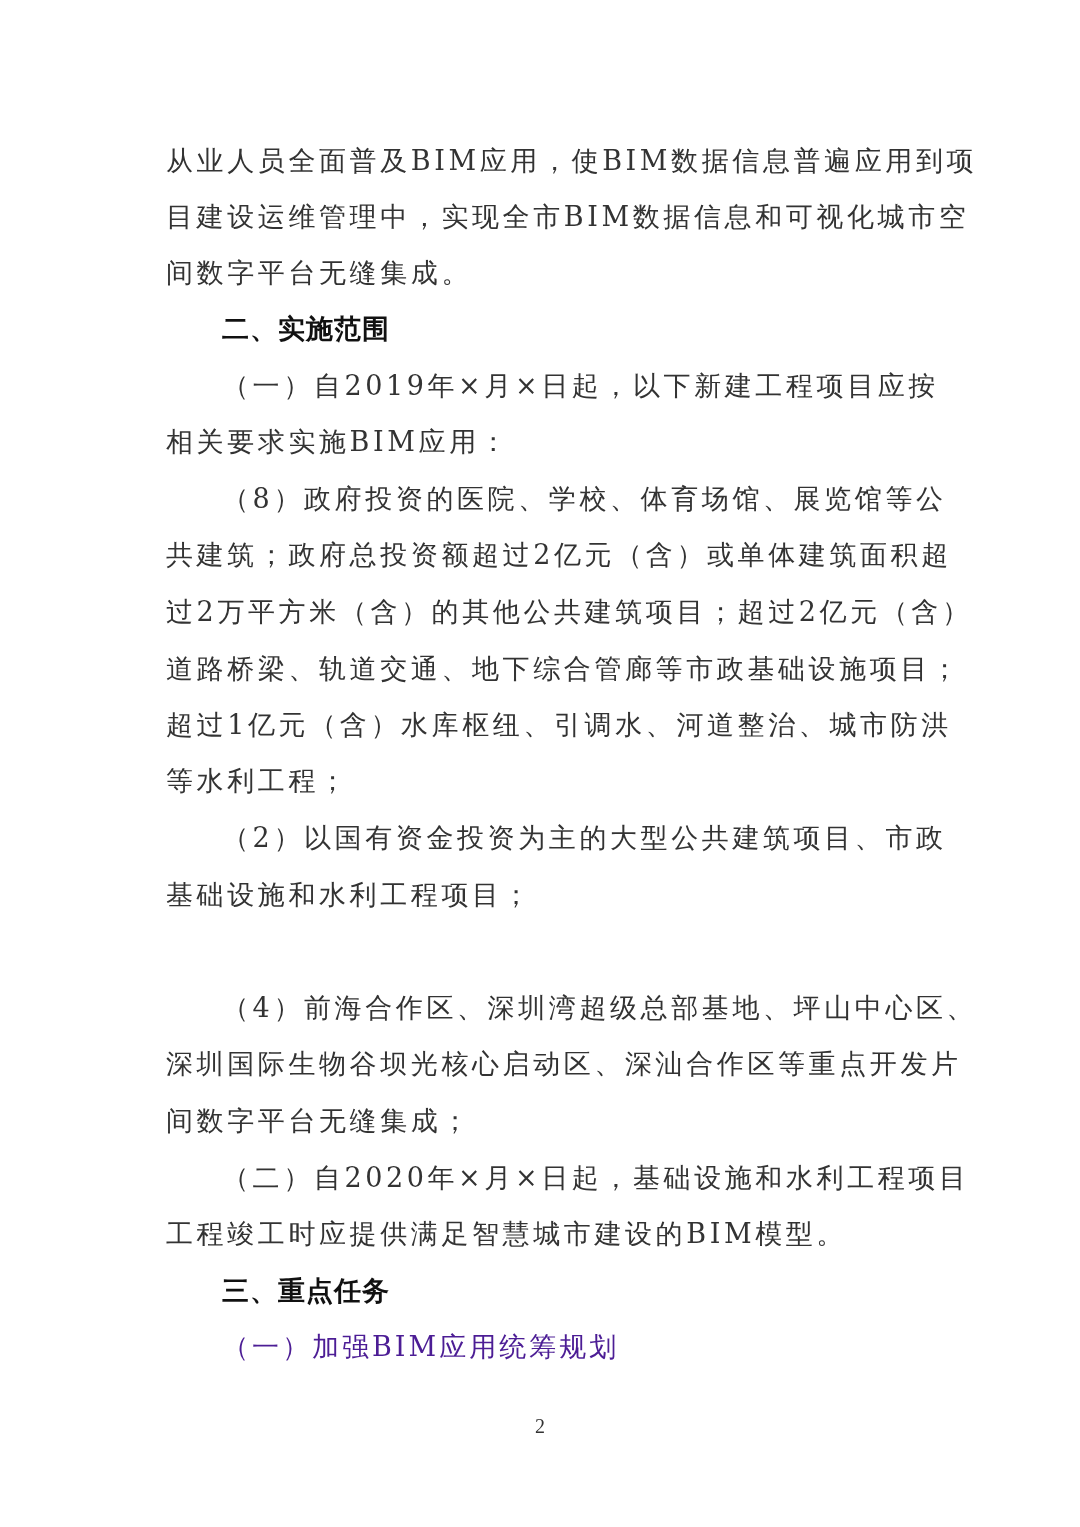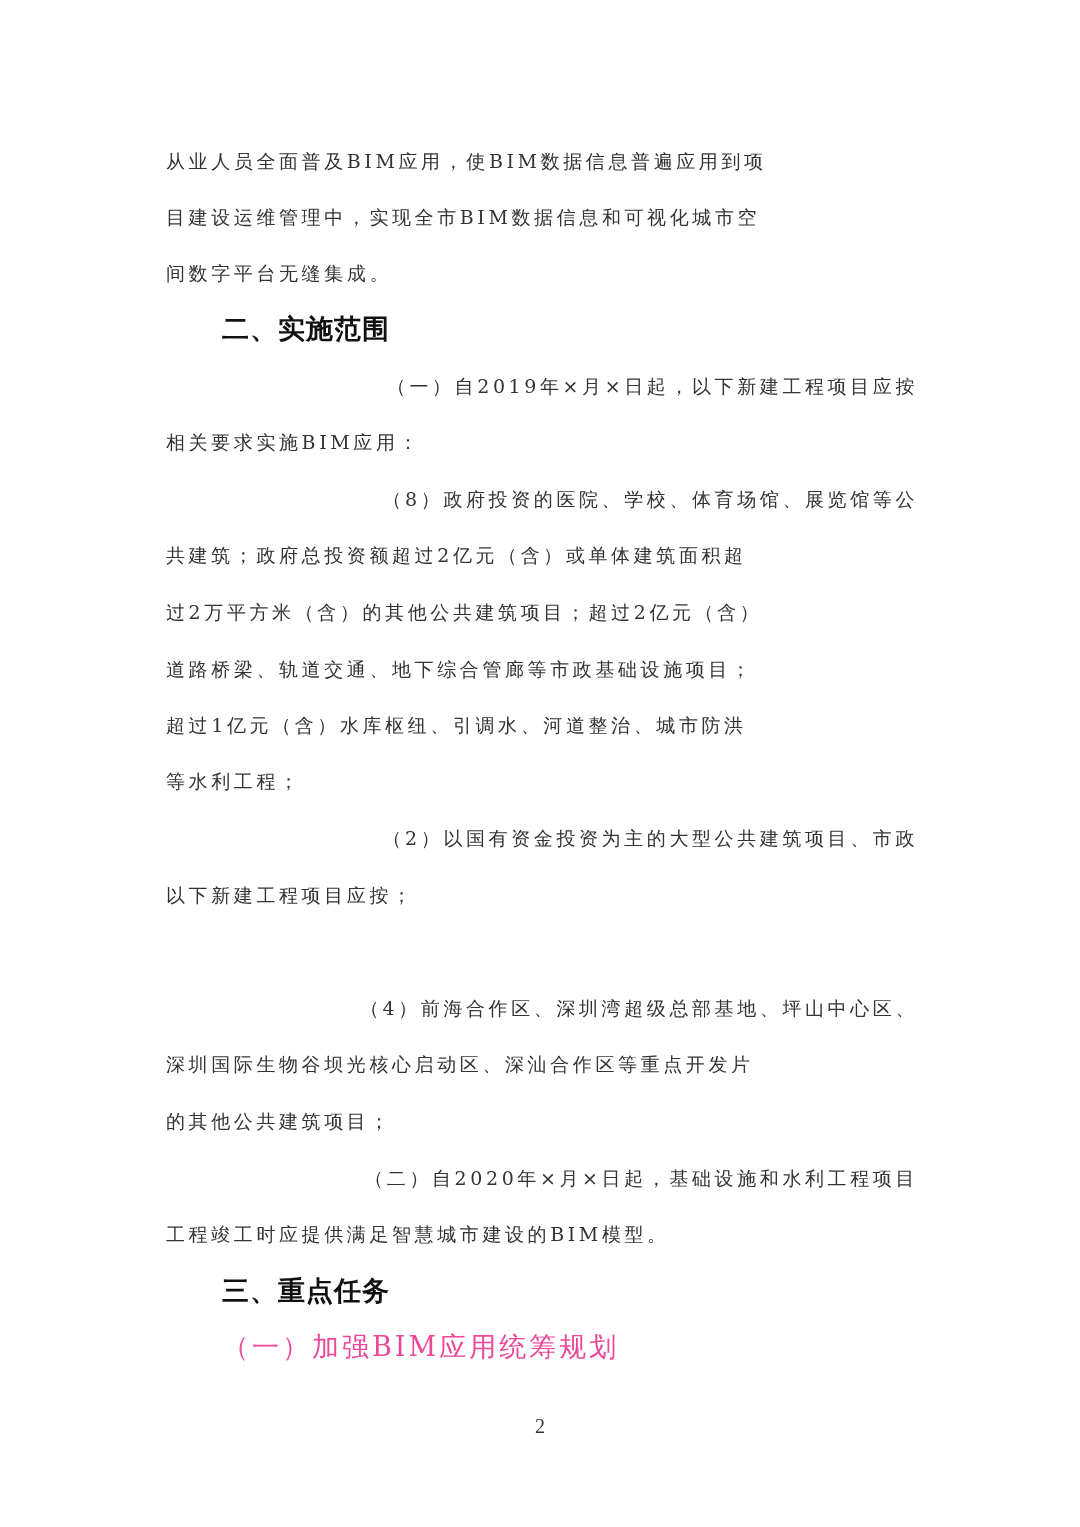--- a/index.html
+++ b/index.html
@@ -18,21 +18,21 @@
     .page {
       position: absolute;
       left: 0; top: 0;
       width: 1080px; height: 1527px;
       background: #ffffff;
     }
     .line {
       position: absolute;
       left: 166px;
       width: 752px;
-      font-size: 19px;
+      font-size: 27px;
       line-height: 40px;
       height: 40px;
       white-space: nowrap;
       letter-spacing: 3.6px;
       color: #333333;
     }
     .line.indent { left: 222px; width: 696px; text-align: right; }
     .heading {
       position: absolute;
       left: 222px;
@@ -44,21 +44,21 @@
       letter-spacing: 1px;
       color: #111111;
     }
     .subheading {
       position: absolute;
       left: 222px;
       font-size: 27px;
       line-height: 40px;
       height: 40px;
       letter-spacing: 3px;
-      color: #ec4899;
+      color: #4c1d95;
     }
     .page-number {
       position: absolute;
       left: 0;
       width: 1080px;
       top: 1415px;
       text-align: center;
       font-family: "Liberation Serif", serif;
       font-size: 20px;
       color: #333333;
@@ -79,26 +79,26 @@
   <div class="line" style="top:422px">相关要求实施BIM应用：</div>
 
   <div class="line indent" style="top:479px">（8）政府投资的医院、学校、体育场馆、展览馆等公</div>
   <div class="line" style="top:535px">共建筑；政府总投资额超过2亿元（含）或单体建筑面积超</div>
   <div class="line" style="top:592px">过2万平方米（含）的其他公共建筑项目；超过2亿元（含）</div>
   <div class="line" style="top:649px">道路桥梁、轨道交通、地下综合管廊等市政基础设施项目；</div>
   <div class="line" style="top:705px">超过1亿元（含）水库枢纽、引调水、河道整治、城市防洪</div>
   <div class="line" style="top:761px">等水利工程；</div>
 
   <div class="line indent" style="top:818px">（2）以国有资金投资为主的大型公共建筑项目、市政</div>
-  <div class="line" style="top:875px">以下新建工程项目应按；</div>
+  <div class="line" style="top:875px">基础设施和水利工程项目；</div>
 
 
   <div class="line indent" style="top:988px">（4）前海合作区、深圳湾超级总部基地、坪山中心区、</div>
   <div class="line" style="top:1044px">深圳国际生物谷坝光核心启动区、深汕合作区等重点开发片</div>
-  <div class="line" style="top:1101px">的其他公共建筑项目；</div>
+  <div class="line" style="top:1101px">间数字平台无缝集成；</div>
 
   <div class="line indent" style="top:1158px">（二）自2020年×月×日起，基础设施和水利工程项目</div>
   <div class="line" style="top:1214px">工程竣工时应提供满足智慧城市建设的BIM模型。</div>
 
   <div class="heading" style="top:1271px">三、重点任务</div>
   <div class="subheading" style="top:1327px">（一）加强BIM应用统筹规划</div>
 
   <div class="page-number">2</div>
 </div>
 

